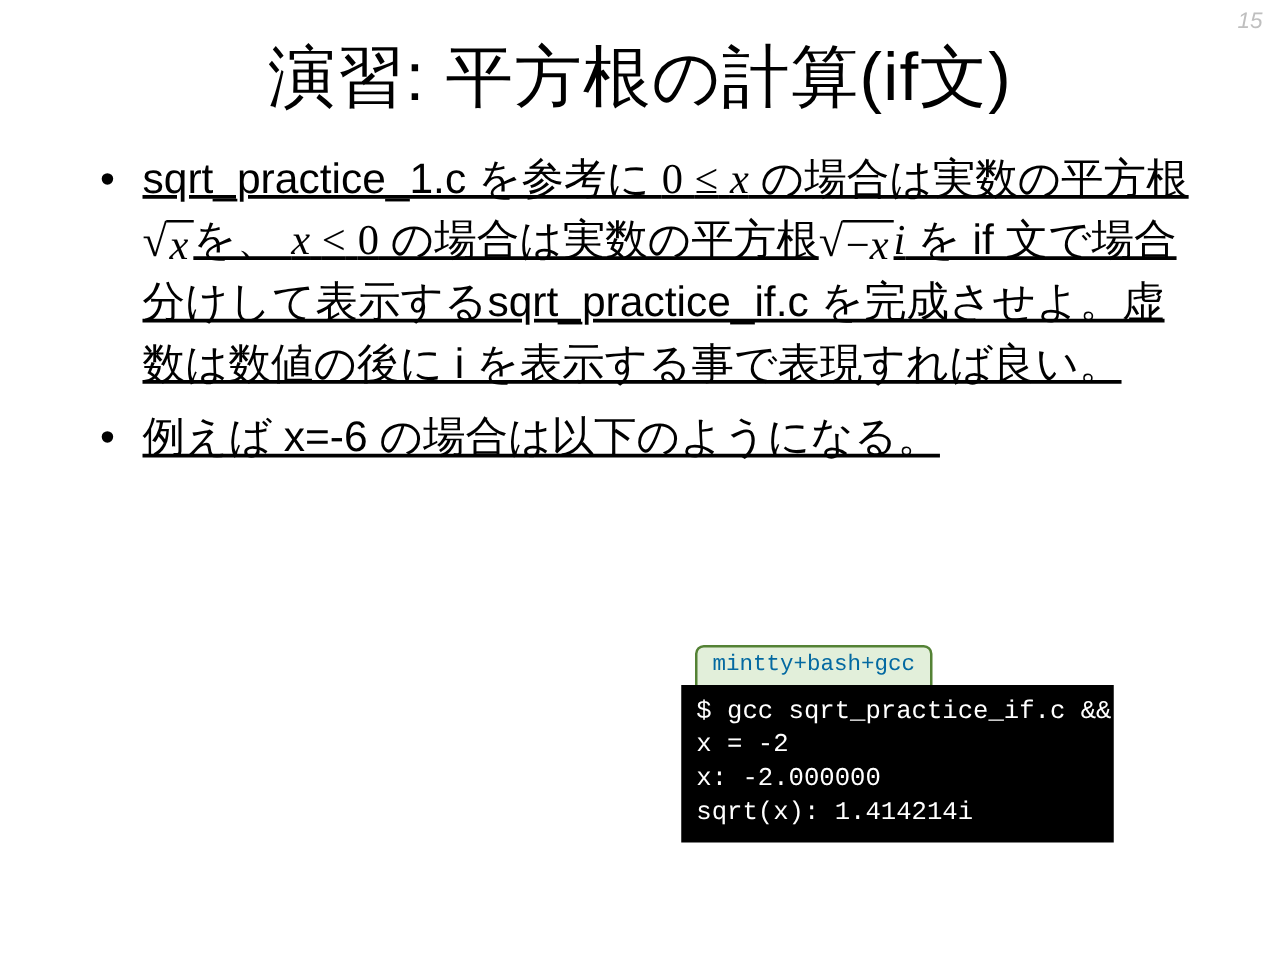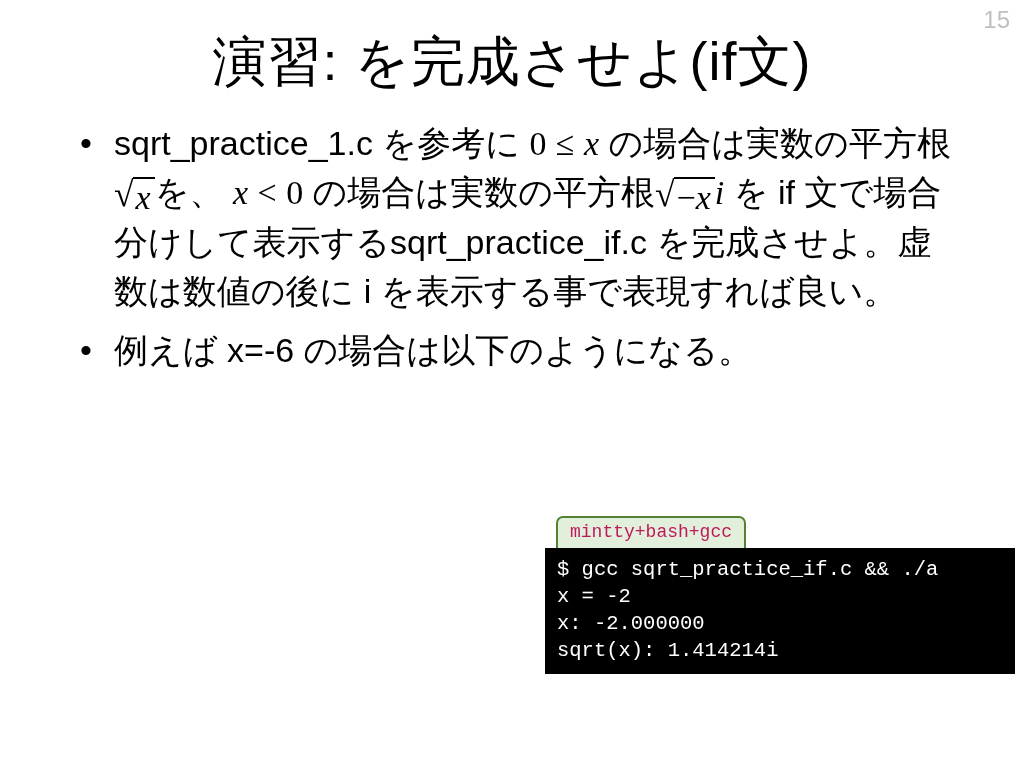--- a/index.html
+++ b/index.html
@@ -15,37 +15,39 @@
   .slide {
     position: relative;
     width: 1024px;
     height: 768px;
     box-sizing: border-box;
   }
   .page-number {
     position: absolute;
     top: 6px;
     right: 14px;
-    font-size: 24px;
+    font-size: 18px;
     color: #bfbfbf;
+    font-style: italic;
   }
   .title {
     text-align: center;
     font-size: 54px;
     font-weight: 400;
     padding-top: 26px;
     letter-spacing: 1px;
   }
   .body {
     padding: 20px 60px 0 80px;
   }
   ul.bullets {
     list-style: none;
     padding: 0;
     margin: 0;
+    text-decoration: underline;
   }
   ul.bullets > li {
     position: relative;
     font-size: 34px;
     line-height: 1.45;
     margin-bottom: 10px;
     padding-left: 34px;
   }
   ul.bullets > li::before {
     content: "•";
@@ -79,50 +81,50 @@
     padding: 0 4px 0 3px;
     line-height: 1.1;
   }
   .term-tag {
     position: absolute;
     left: 556px;
     top: 516px;
     background: #e2efda;
     border: 2px solid #548235;
     border-radius: 7px;
-    color: #be185d;
+    color: #0369a1;
     font-size: 18px;
     font-family: Consolas, "Courier New", monospace;
     padding: 4px 12px 14px 12px;
     z-index: 1;
   }
   .terminal {
     position: absolute;
     left: 545px;
     top: 548px;
-    width: 470px;
+    width: 346px;
     background: #000;
     color: #fff;
     font-family: Consolas, "Courier New", monospace;
     font-size: 20.5px;
     line-height: 1.32;
     padding: 8px 12px 10px 12px;
     box-sizing: border-box;
     white-space: pre;
     z-index: 2;
   }
 </style>
 </head>
 <body>
 
 <div class="slide">
 
   <div class="page-number">15</div>
 
-  <div class="title">演習: を完成させよ(if文)</div>
+  <div class="title">演習: 平方根の計算(if文)</div>
 
   <div class="body">
     <ul class="bullets">
       <li>
         <span>sqrt_practice_1.c を参考に </span><span class="math-up">0</span>
         <span class="math-up">≤</span>
         <span class="math-var">x</span><span> の場合は実数の平方根</span><span class="sqrt">
             <span class="radical">√</span>
             <span class="radicand"><span class="math-var">x</span></span>
           </span><span>を、 </span><span class="math-var">x</span>

